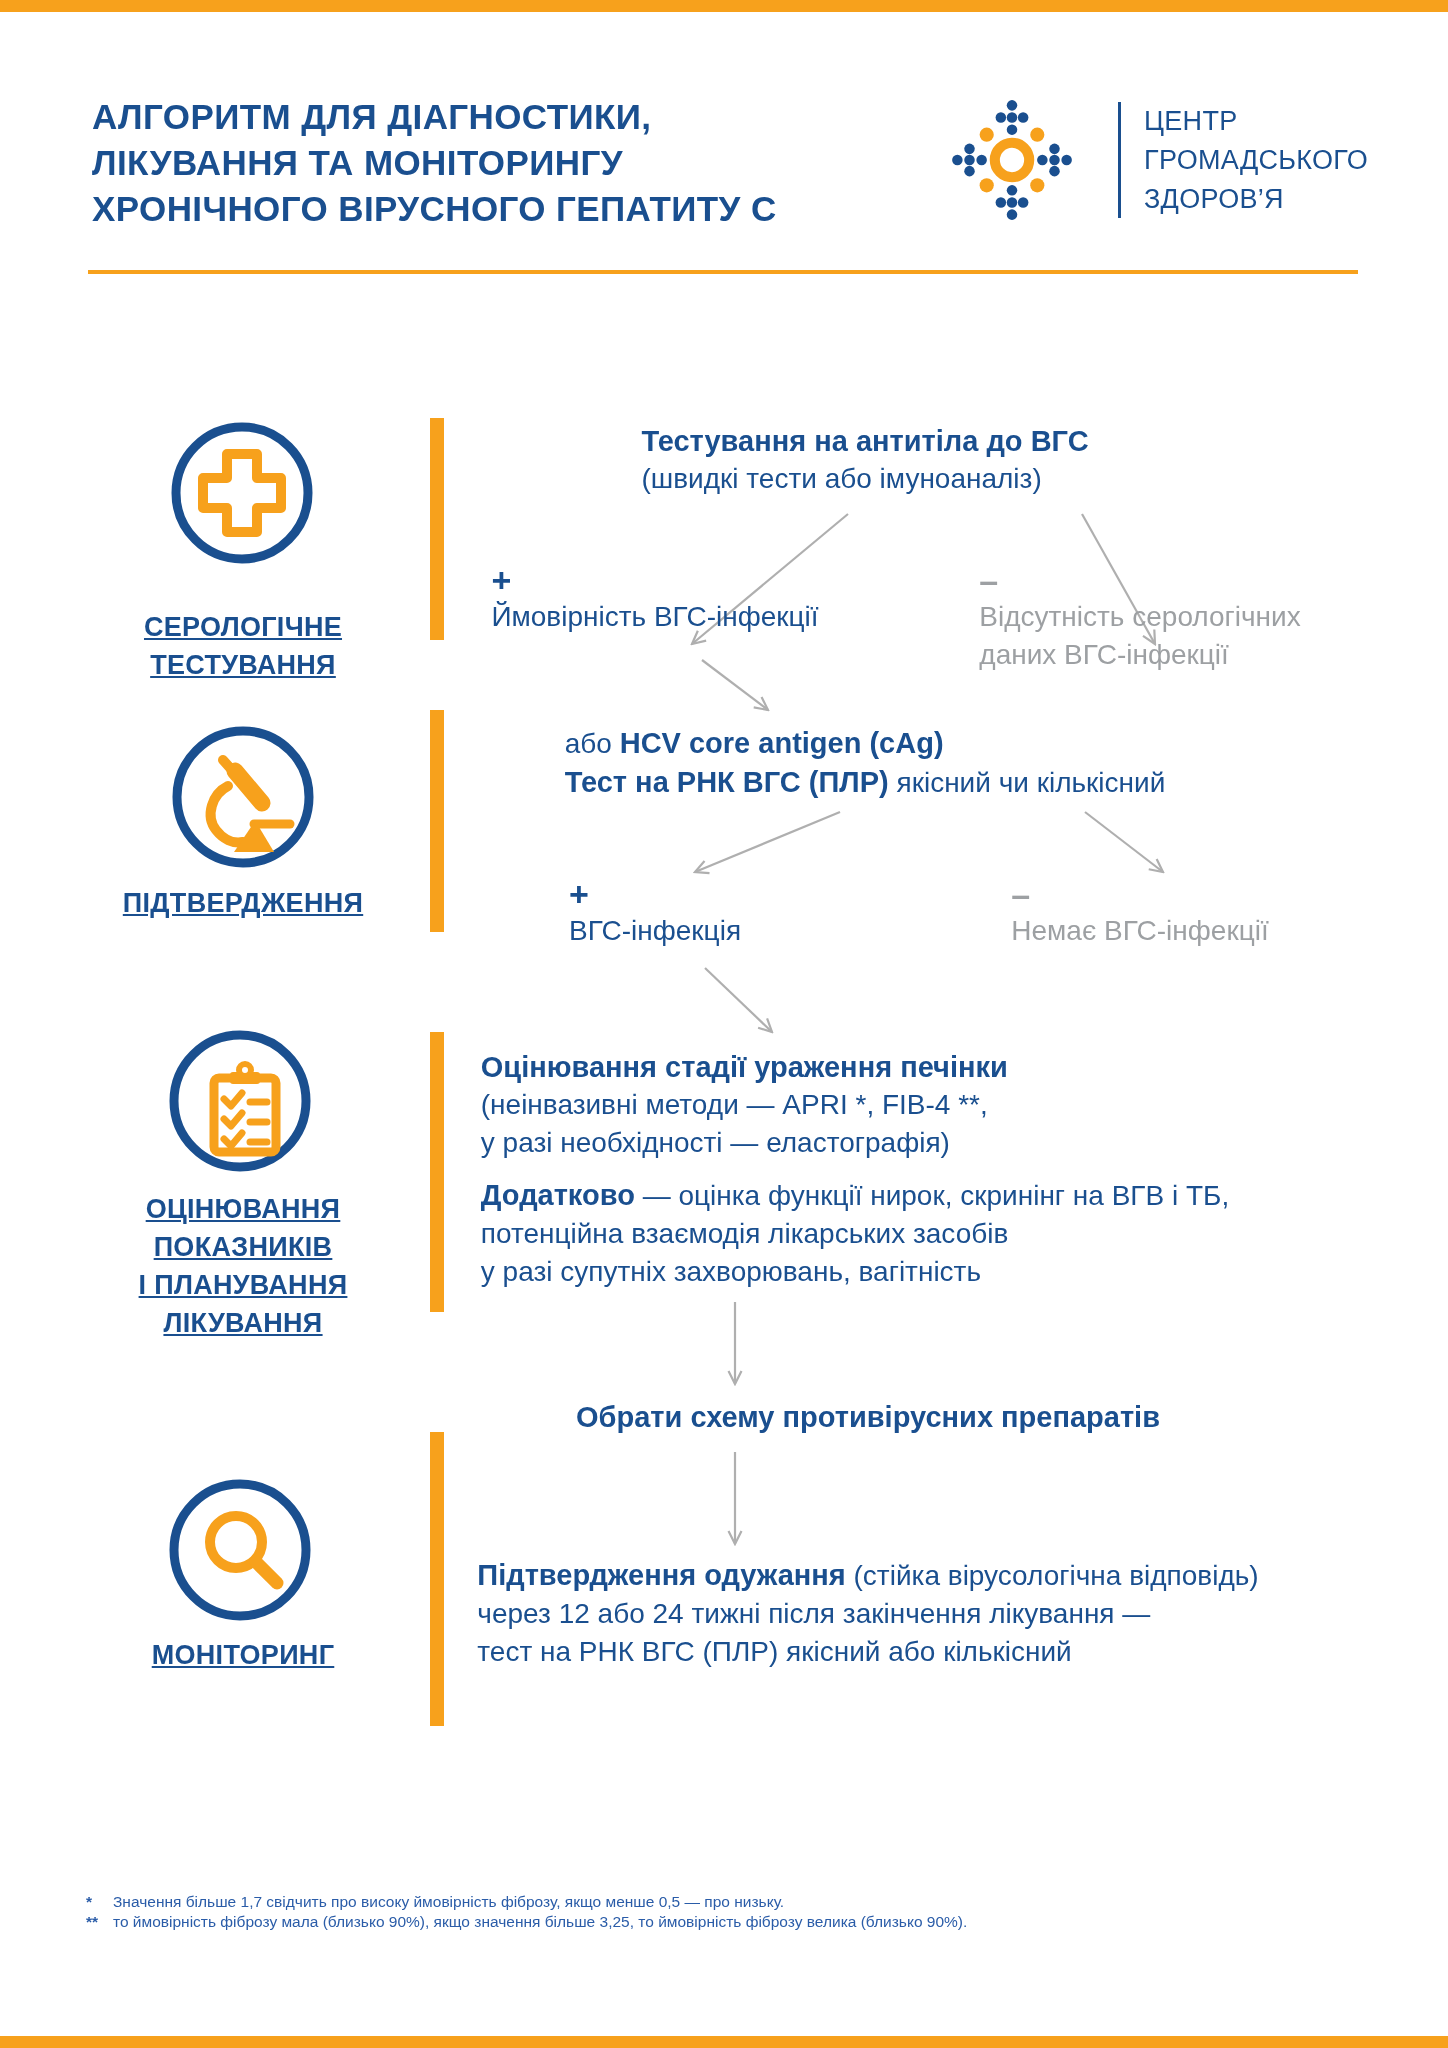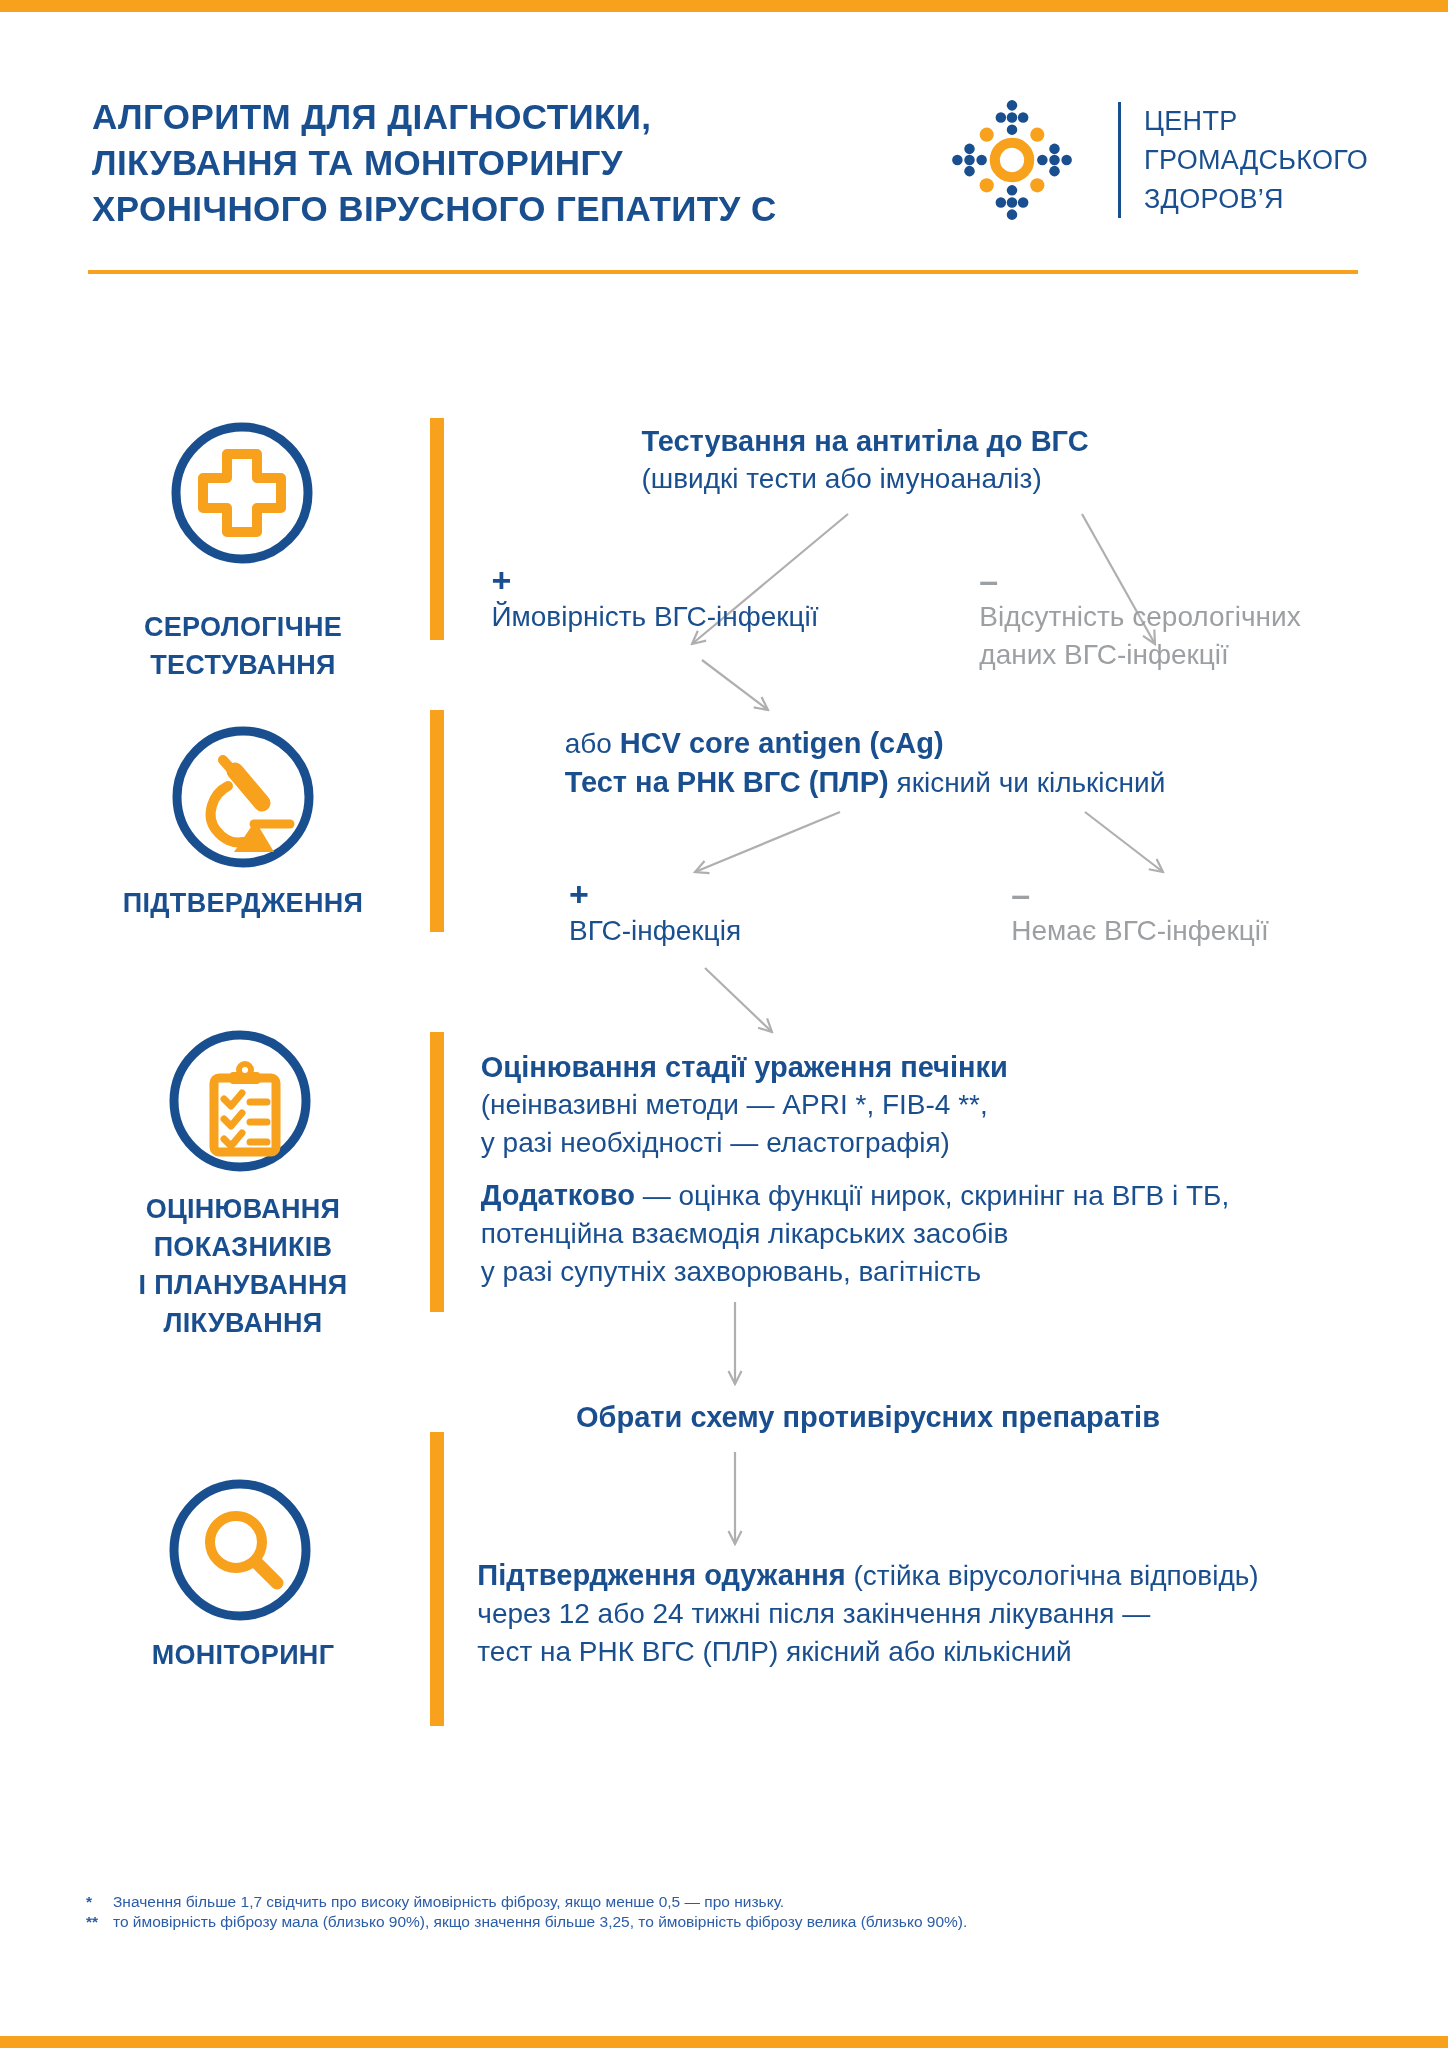--- a/index.html
+++ b/index.html
@@ -25,21 +25,21 @@
   .logo-sep{position:absolute;left:1118px;top:102px;width:3px;height:116px;background:var(--blue);}
   .org-name{
     position:absolute;left:1144px;top:102px;color:var(--blue);
     font-size:27px;font-weight:400;line-height:39px;letter-spacing:.3px;
   }
   .header-rule{position:absolute;left:88px;top:270px;width:1270px;height:4px;background:var(--orange);}
   .arrows-layer{position:absolute;left:0;top:0;z-index:1;}
   .icon{position:absolute;width:146px;height:146px;z-index:2;}
   .side-label{
     position:absolute;transform:translateX(-50%);z-index:2;text-align:center;
-    color:var(--blue);font-size:27px;font-weight:800;line-height:38px;letter-spacing:.3px;white-space:nowrap;
+    color:var(--blue);font-size:27px;font-weight:800;line-height:38px;letter-spacing:.3px;white-space:nowrap;text-decoration:underline;
   }
   .vbar{position:absolute;left:430px;width:14px;background:var(--orange);z-index:2;}
   .flow{
     position:absolute;transform:translateX(-50%);z-index:2;
     color:var(--blue);font-size:28px;line-height:38px;white-space:nowrap;
   }
   .flow .fb{font-weight:800;font-size:29px;}
   .flow .sign{font-size:34px;font-weight:800;line-height:36px;}
   .flow.gray{color:var(--gray);}
   .extra{margin-top:14px;}

